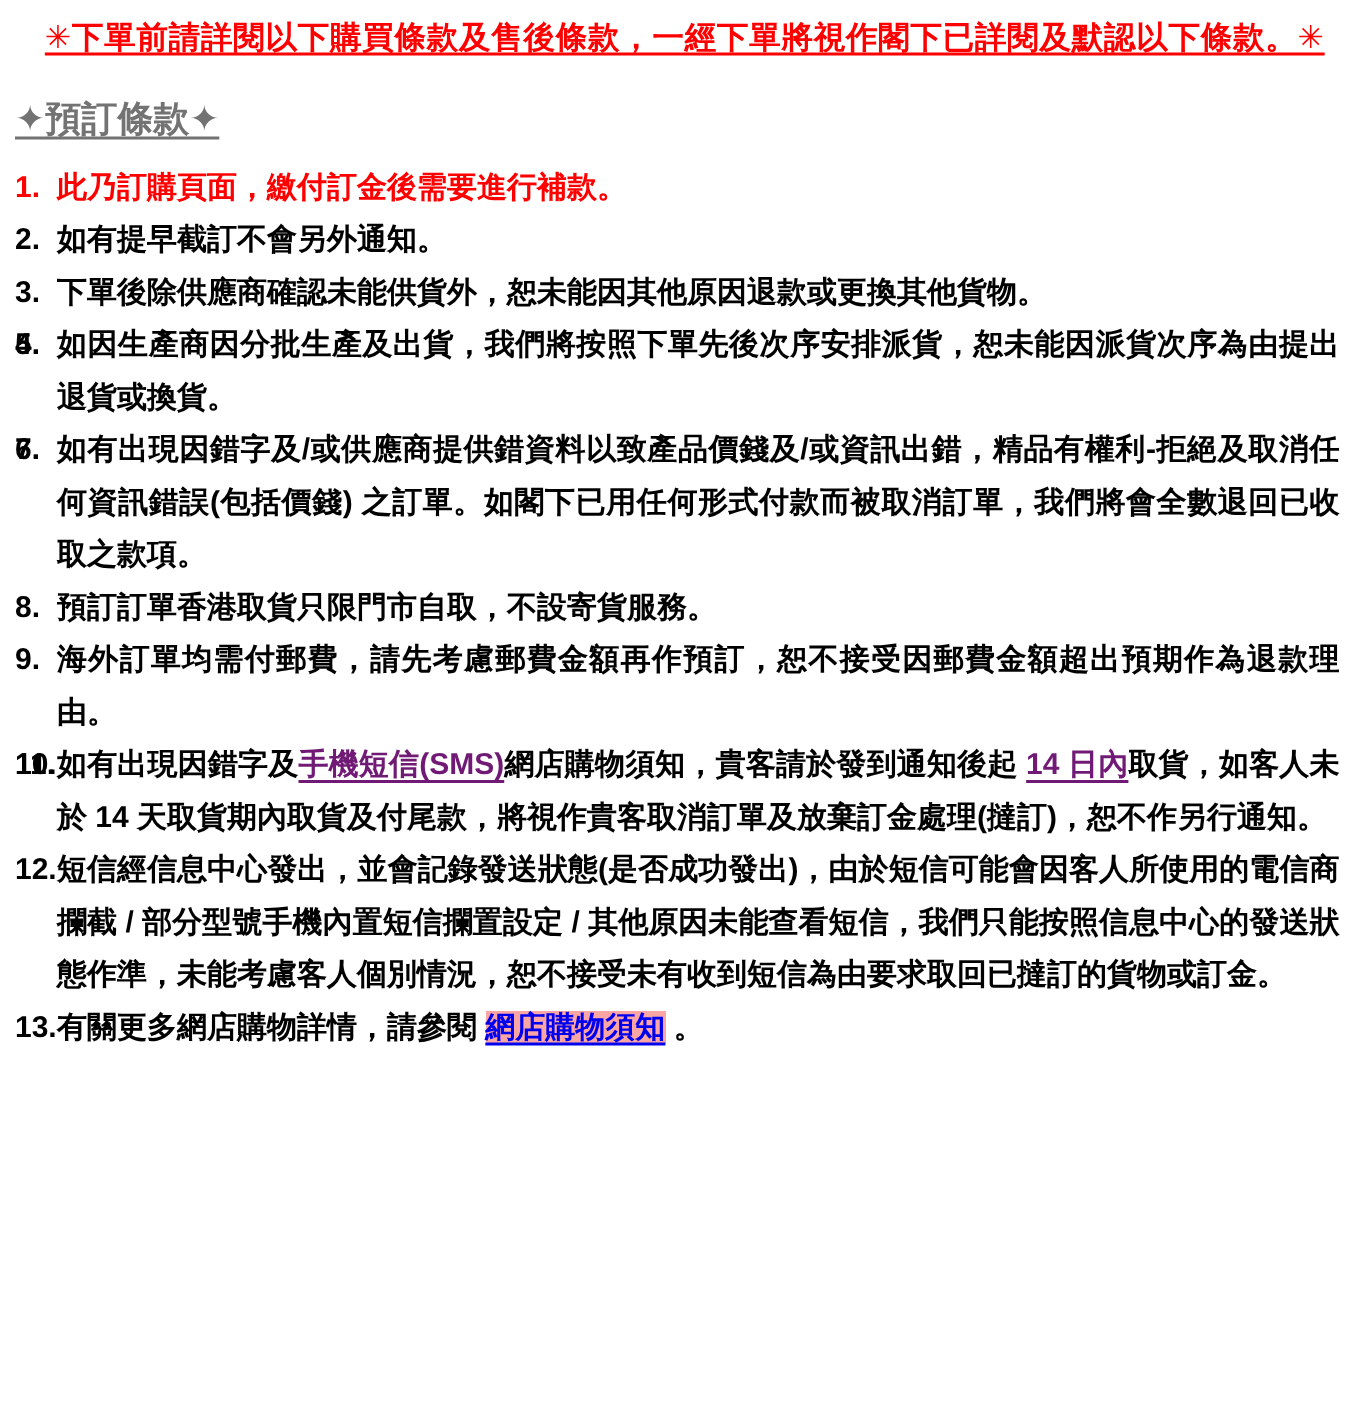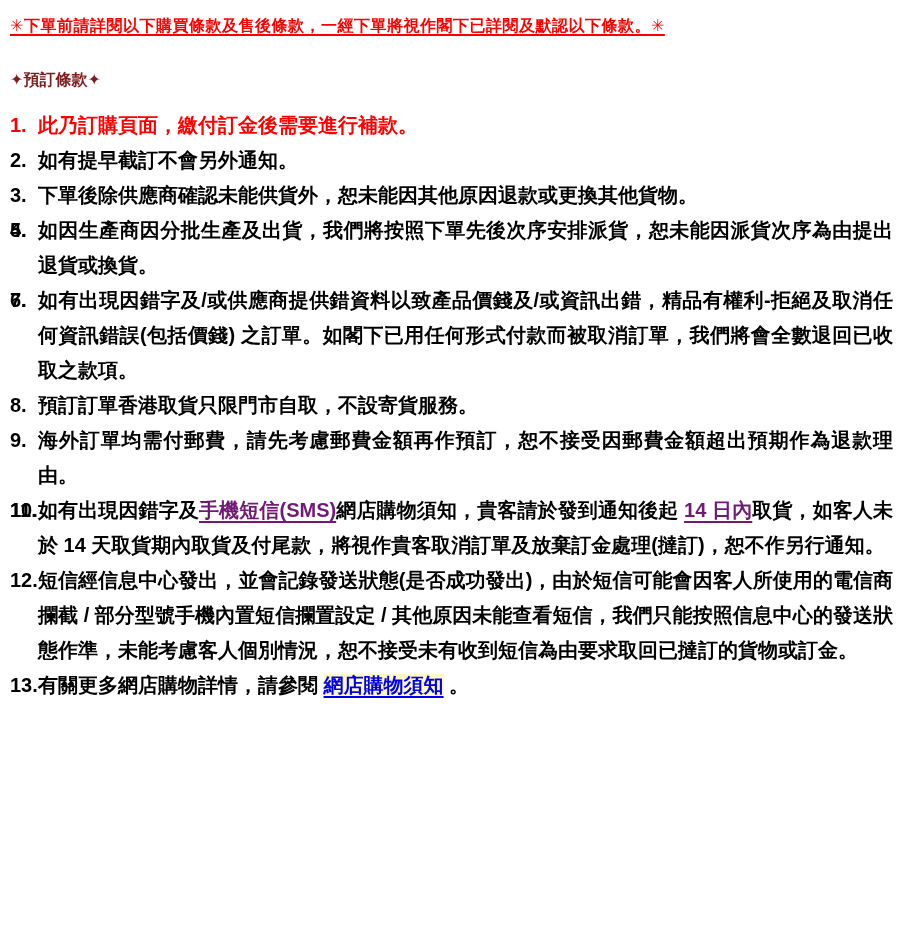--- a/index.html
+++ b/index.html
@@ -9,35 +9,37 @@
     background: #ffffff;
     overflow: hidden;
     font-family: "Liberation Sans", "DejaVu Sans", sans-serif;
     font-weight: 700;
     color: #000000;
   }
   .doc { width: 913px; height: 948px; }
 
   .top-notice {
     margin: 13px 10px 0 10px;
-    font-size: 16px;
+    font-size: 21px;
     line-height: 26px;
     color: #ff0000;
     letter-spacing: 0.5px;
     text-decoration: underline;
     text-decoration-thickness: 2px;
     text-underline-offset: 3px;
     white-space: nowrap;
+    text-align: center;
   }
 
   .section-title {
     margin: 27px 10px 0 10px;
-    font-size: 16px;
+    font-size: 24px;
     line-height: 28px;
-    color: #7f1d1d;
+    color: #737373;
+    text-decoration: underline;
     text-decoration-thickness: 2px;
     text-underline-offset: 4px;
   }
 
   ol.terms {
     list-style: none;
     margin: 14px 20px 0 10px;
     font-size: 20px;
     line-height: 35px;
   }
@@ -58,21 +60,21 @@
     color: #701a75;
     text-decoration: underline;
     text-decoration-thickness: 2px;
     text-underline-offset: 4px;
   }
   a.term-link {
     color: #0000ee;
     text-decoration: underline;
     text-decoration-thickness: 2px;
     text-underline-offset: 4px;
-    background: #fef9c3;
+    background: #fca5a5;
     cursor: pointer;
   }
 </style>
 </head>
 <body>
 
 <div class="doc">
   <div class="top-notice">✳下單前請詳閱以下購買條款及售後條款，一經下單將視作閣下已詳閱及默認以下條款。✳</div>
 
   <div class="section-title">✦預訂條款✦</div>

